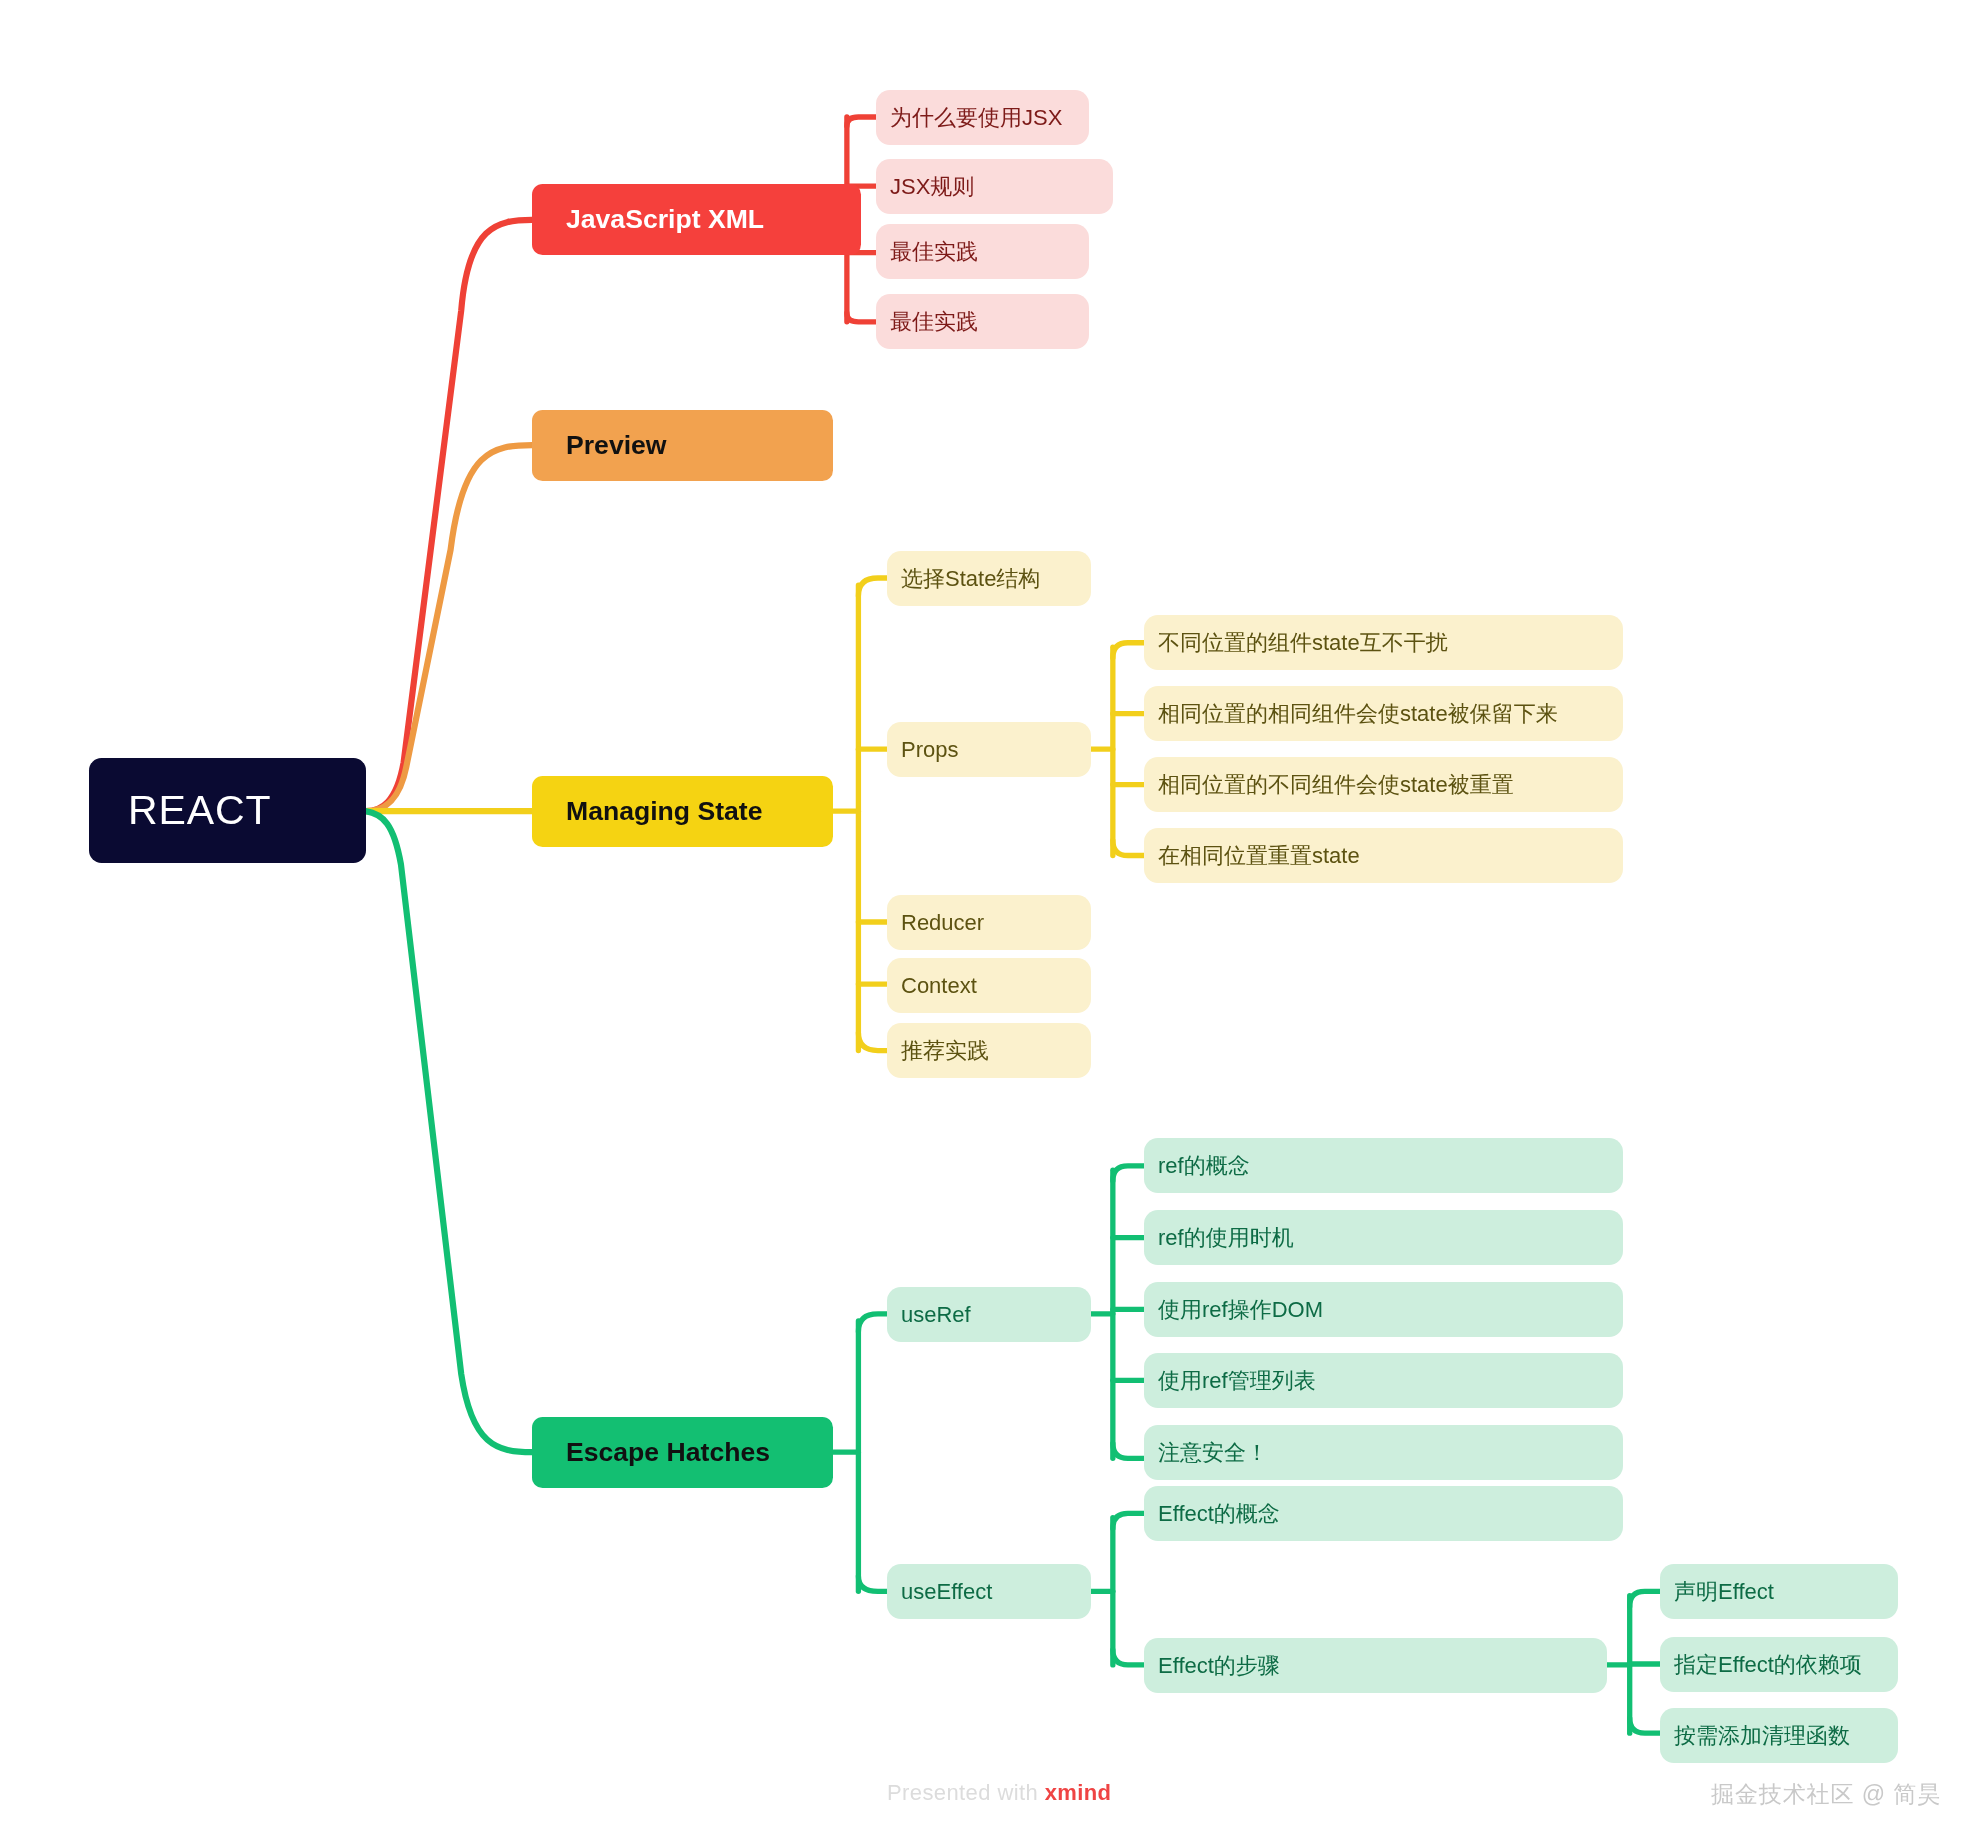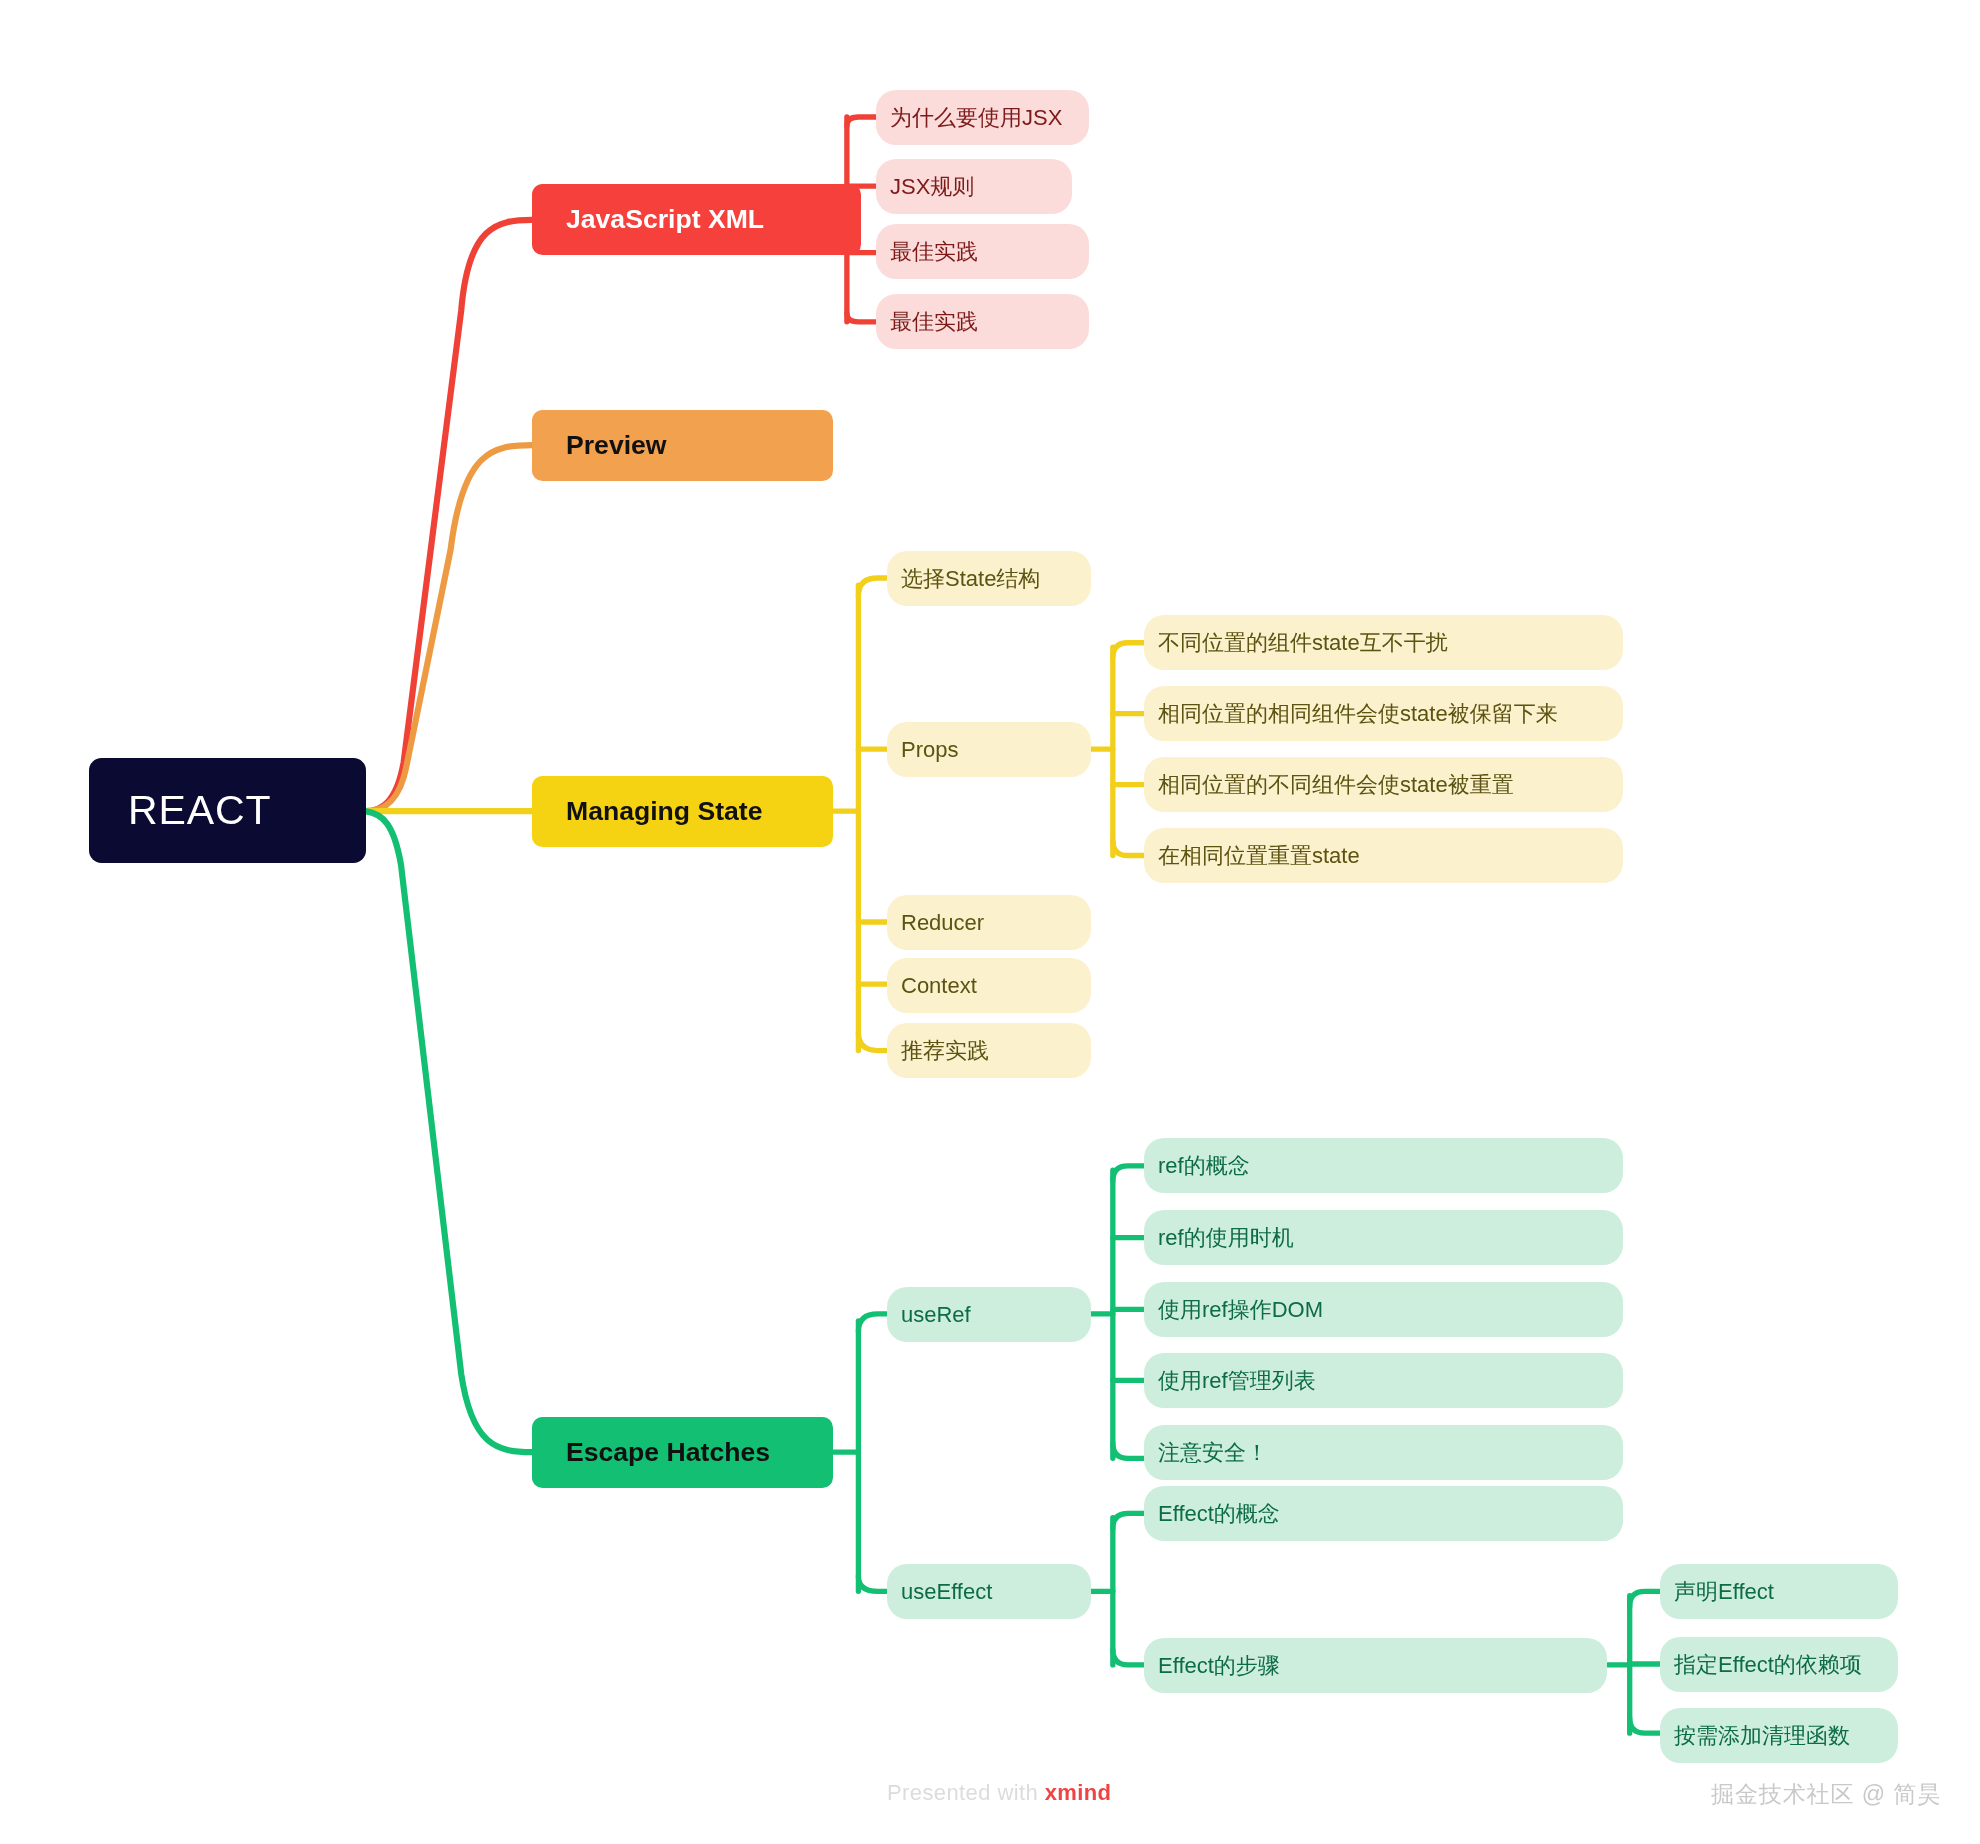--- a/index.html
+++ b/index.html
@@ -49,21 +49,21 @@
     font-weight: bold;
     padding: 0 0 0 34px;
   }
   .n-l1.c-red    { background: #f5403c; color: #ffffff; }
   .n-l1.c-orange { background: #f2a košice; }
   .n-l1.c-orange { background: #f2a24f; color: #111111; }
   .n-l1.c-yellow { background: #f5d312; color: #111111; }
   .n-l1.c-green  { background: #13bf72; color: #111111; }
   
   .n-sub {
-    border-radius: 20px;
+    border-radius: 14px;
     font-size: 22px;
     font-weight: 400;
     padding: 0 0 0 14px;
   }
   .n-sub.c-red    { background: #fbdcdb; color: #7d1a18; }
   .n-sub.c-yellow { background: #fbf1cd; color: #5c5211; }
   .n-sub.c-green  { background: #cdeedd; color: #0d6b45; }
 
   .footer-xmind {
     position: absolute;
@@ -145,21 +145,21 @@
     <span>REACT</span>
   </div>
 
   <div class="node n-l1 c-red" style="left:532px; top:184px; width:329px; height:71px;">
     <span>JavaScript XML</span>
   </div>
 
   <div class="node n-sub c-red" style="left:876px; top:90px; width:213px; height:55px;">
     <span>为什么要使用JSX</span>
   </div>
-  <div class="node n-sub c-red" style="left:876px; top:159px; width:196px; height:55px;">
+  <div class="node n-sub c-red" style="left:876px; top:159px; width:237px; height:55px;">
     <span>JSX规则</span>
   </div>
   <div class="node n-sub c-red" style="left:876px; top:224px; width:213px; height:55px;">
     <span>最佳实践</span>
   </div>
   <div class="node n-sub c-red" style="left:876px; top:294px; width:213px; height:55px;">
     <span>最佳实践</span>
   </div>
 
   <div class="node n-l1 c-orange" style="left:532px; top:410px; width:301px; height:71px;">

